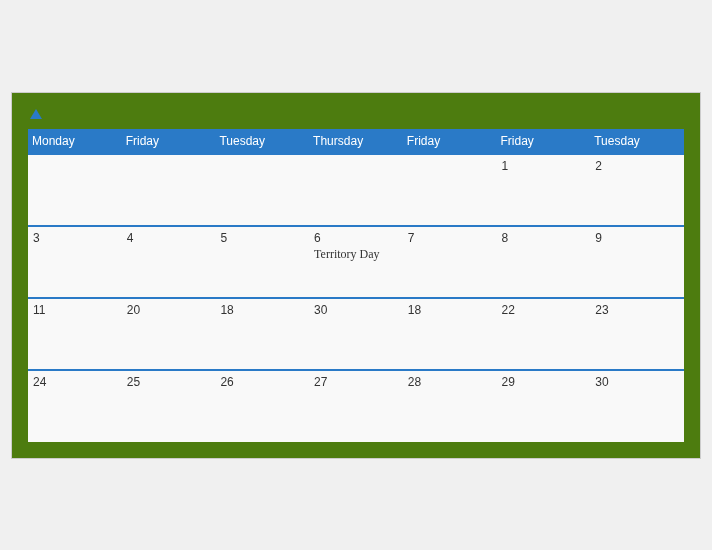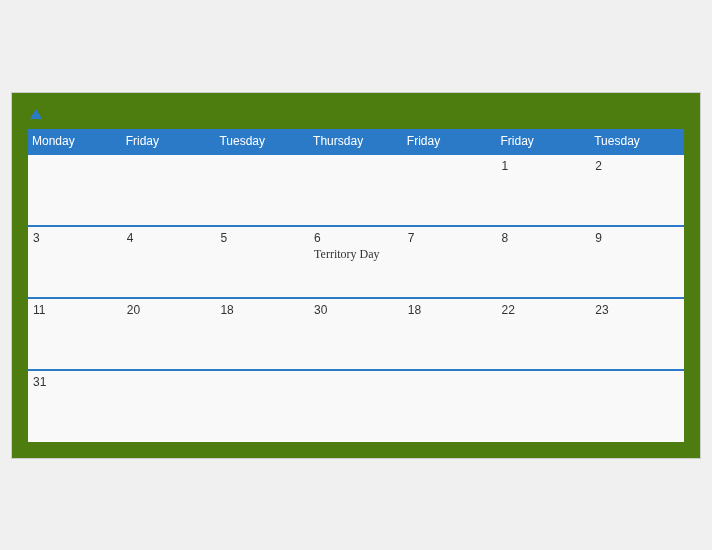--- a/index.html
+++ b/index.html
@@ -194,24 +194,36 @@
           </td>
           <td>
             <span class="day-number">22</span>
           </td>
           <td>
             <span class="day-number">23</span>
           </td>
         </tr>
         <tr>
           <td>
-            <span class="day-number">31</span>
-          </td>
-          <td class="empty"></td>
-          <td class="empty"></td>
-          <td class="empty"></td>
-          <td class="empty"></td>
-          <td class="empty"></td>
-          <td class="empty"></td>
+            <span class="day-number">24</span>
+          </td>
+          <td>
+            <span class="day-number">25</span>
+          </td>
+          <td>
+            <span class="day-number">26</span>
+          </td>
+          <td>
+            <span class="day-number">27</span>
+          </td>
+          <td>
+            <span class="day-number">28</span>
+          </td>
+          <td>
+            <span class="day-number">29</span>
+          </td>
+          <td>
+            <span class="day-number">30</span>
+          </td>
         </tr>
       </tbody>
   </table>
 </div>
 
 </body></html>

